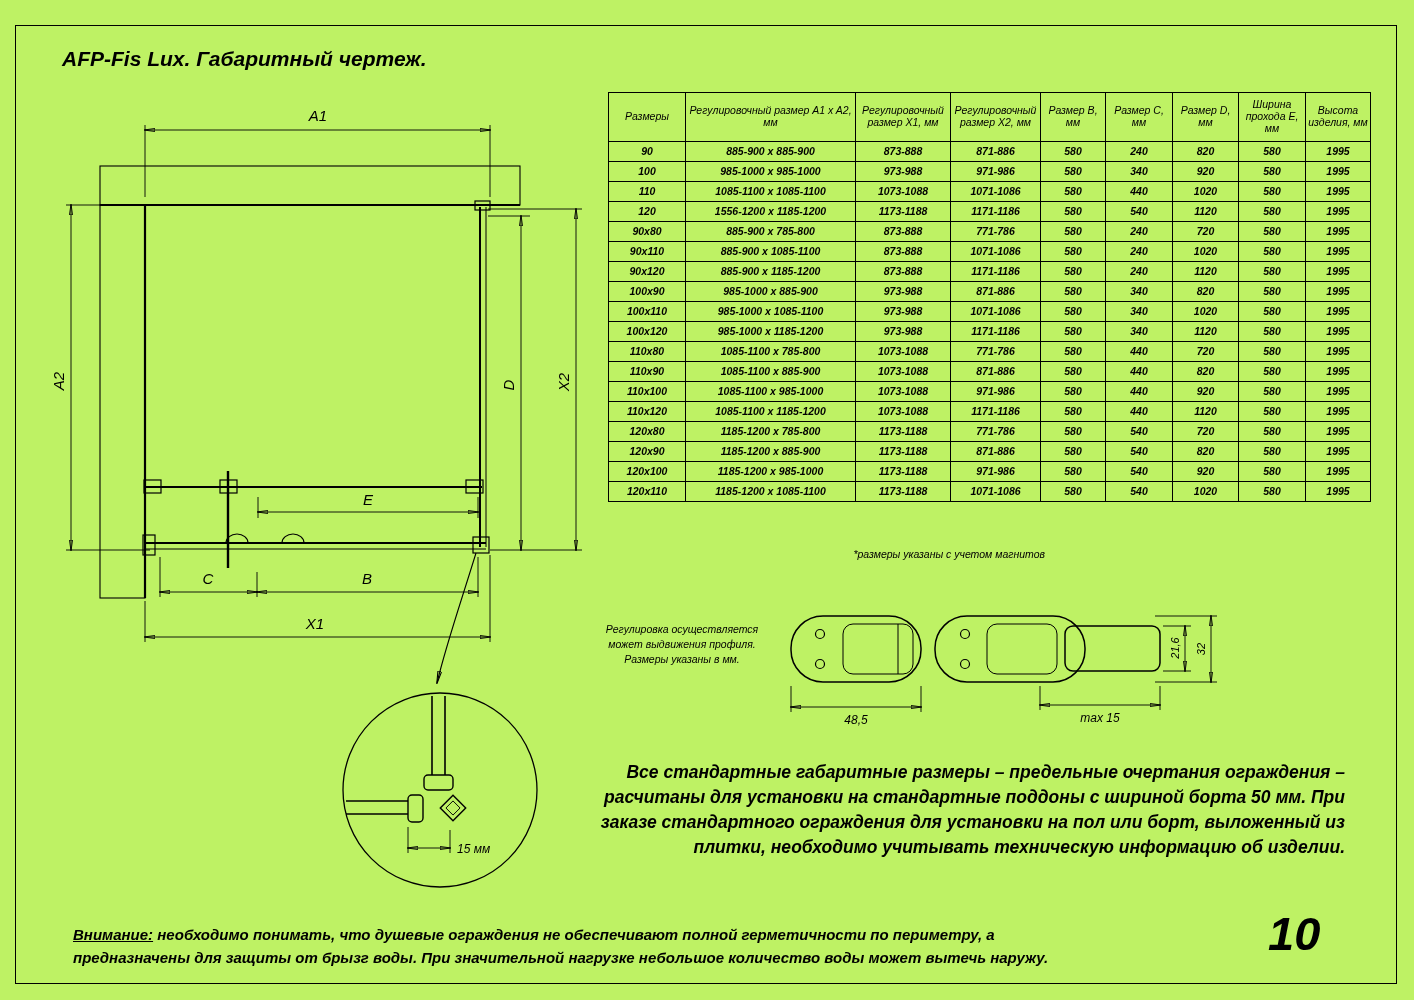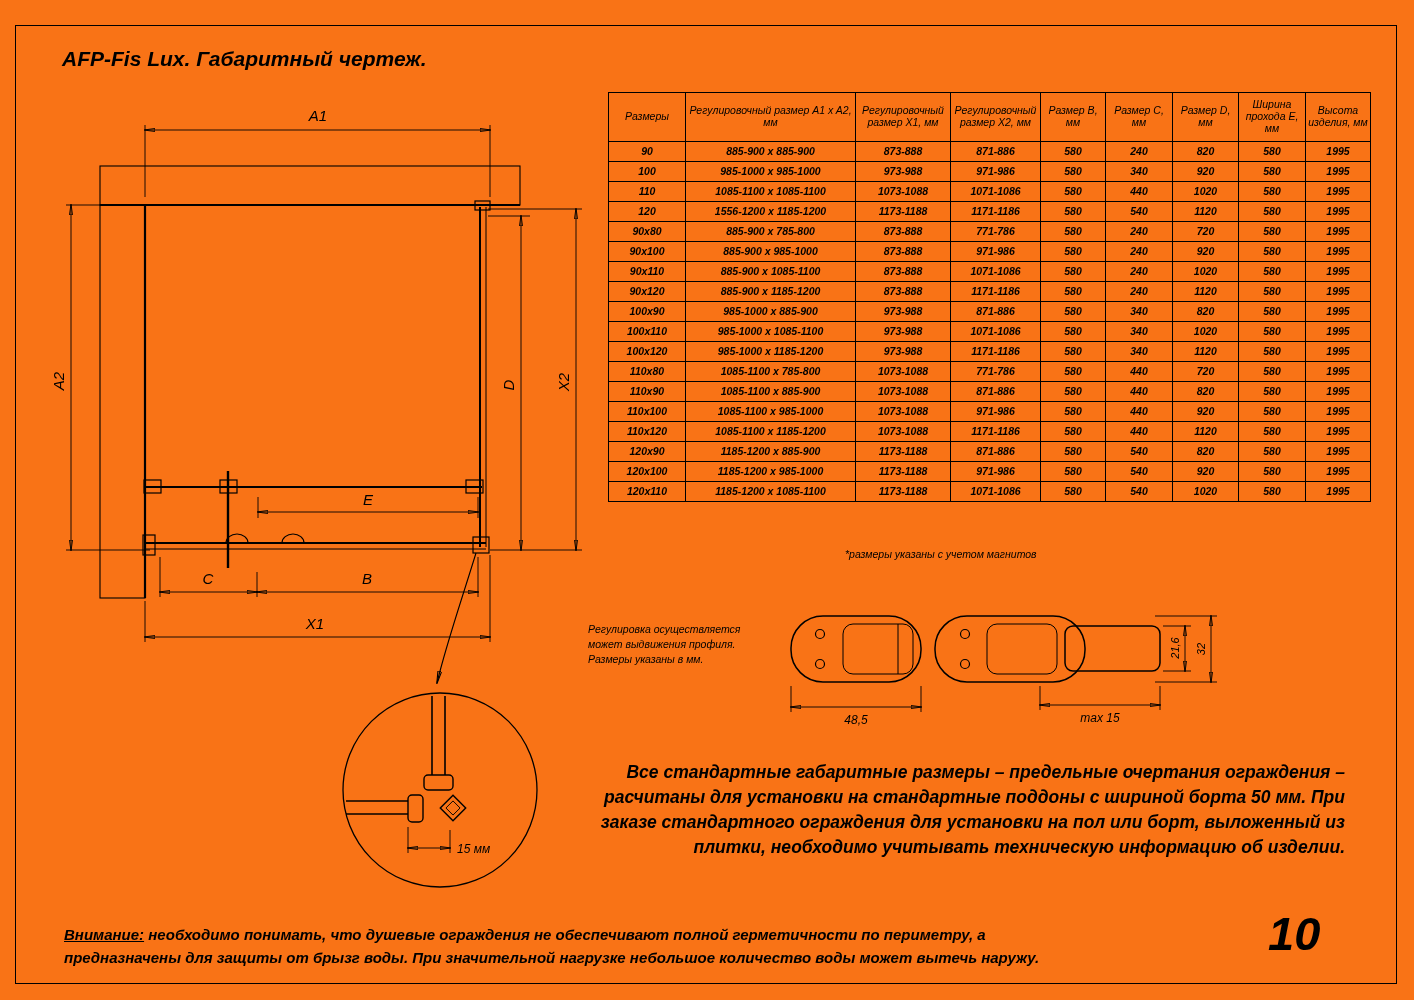--- a/index.html
+++ b/index.html
@@ -1,43 +1,43 @@
 <!DOCTYPE html>
 <html><head>
 <meta charset="utf-8">
 <style>
   html,body{margin:0;padding:0;background:#e8e8e8;}
-  .page{position:relative;width:1414px;height:1000px;background:#f97316;overflow:hidden;
+  .page{position:relative;width:1414px;height:1000px;background:#bef264;overflow:hidden;
         font-family:"Liberation Sans",sans-serif;color:#000;}
   .frame{position:absolute;left:15px;top:25px;width:1380px;height:957px;border:1.6px solid #000;}
   .title{position:absolute;left:62px;top:47px;font-size:21px;font-weight:700;font-style:italic;}
 
   
   .size-table{position:absolute;left:608px;top:92px;width:762px;border-collapse:collapse;
               table-layout:fixed;font-style:italic;font-size:10.5px;line-height:1.12;}
   .size-table th,.size-table td{border:1px solid #000;text-align:center;vertical-align:middle;padding:0 1px;}
   .size-table th{font-weight:400;height:48px;}
   .size-table td{font-weight:700;height:19px;}
-  .table-footnote{position:absolute;left:845px;top:548px;width:200px;text-align:left;
+  .table-footnote{position:absolute;left:845px;top:548px;width:200px;text-align:right;
                   font-style:italic;font-size:10.5px;line-height:1.25;}
 
   
   svg{position:absolute;}
   svg line,svg path,svg rect,svg circle{stroke:#000;fill:none;}
   svg text{fill:#000;stroke:none;font-family:"Liberation Sans",sans-serif;font-style:italic;}
   .dim-label{font-size:15px;}
   .dim-small{font-size:12px;}
   .dim-tiny{font-size:11px;}
 
   
-  .profile-note{position:absolute;left:588px;top:622px;width:188px;text-align:left;
+  .profile-note{position:absolute;left:588px;top:622px;width:188px;text-align:center;
                 font-style:italic;font-size:10.5px;line-height:1.45;}
   .install-note{position:absolute;left:595px;top:760px;width:750px;font-style:italic;
                 font-weight:700;font-size:17.5px;line-height:1.43;text-align:right;}
-  .warning{position:absolute;left:64px;top:924px;width:1010px;font-style:italic;
+  .warning{position:absolute;left:73px;top:924px;width:1010px;font-style:italic;
            font-weight:700;font-size:15px;line-height:1.5;}
   .warning .wlabel{text-decoration:underline;}
   .page-number{position:absolute;left:1268px;top:906px;font-size:47px;font-weight:700;font-style:italic;}
 </style>
 </head>
 <body>
 
 <div class="page">
   <div class="frame"></div>
 
@@ -234,31 +234,20 @@
           <td>885-900 x 785-800</td>
           <td>873-888</td>
           <td>771-786</td>
           <td>580</td>
           <td>240</td>
           <td>720</td>
           <td>580</td>
           <td>1995</td>
         </tr>
         <tr>
-          <td>90x100</td>
-          <td>885-900 x 985-1000</td>
-          <td>873-888</td>
-          <td>971-986</td>
-          <td>580</td>
-          <td>240</td>
-          <td>920</td>
-          <td>580</td>
-          <td>1995</td>
-        </tr>
-        <tr>
           <td>90x110</td>
           <td>885-900 x 1085-1100</td>
           <td>873-888</td>
           <td>1071-1086</td>
           <td>580</td>
           <td>240</td>
           <td>1020</td>
           <td>580</td>
           <td>1995</td>
         </tr>
@@ -340,20 +329,31 @@
           <td>1995</td>
         </tr>
         <tr>
           <td>110x120</td>
           <td>1085-1100 x 1185-1200</td>
           <td>1073-1088</td>
           <td>1171-1186</td>
           <td>580</td>
           <td>440</td>
           <td>1120</td>
+          <td>580</td>
+          <td>1995</td>
+        </tr>
+        <tr>
+          <td>120x80</td>
+          <td>1185-1200 x 785-800</td>
+          <td>1173-1188</td>
+          <td>771-786</td>
+          <td>580</td>
+          <td>540</td>
+          <td>720</td>
           <td>580</td>
           <td>1995</td>
         </tr>
         <tr>
           <td>120x90</td>
           <td>1185-1200 x 885-900</td>
           <td>1173-1188</td>
           <td>871-886</td>
           <td>580</td>
           <td>540</td>

